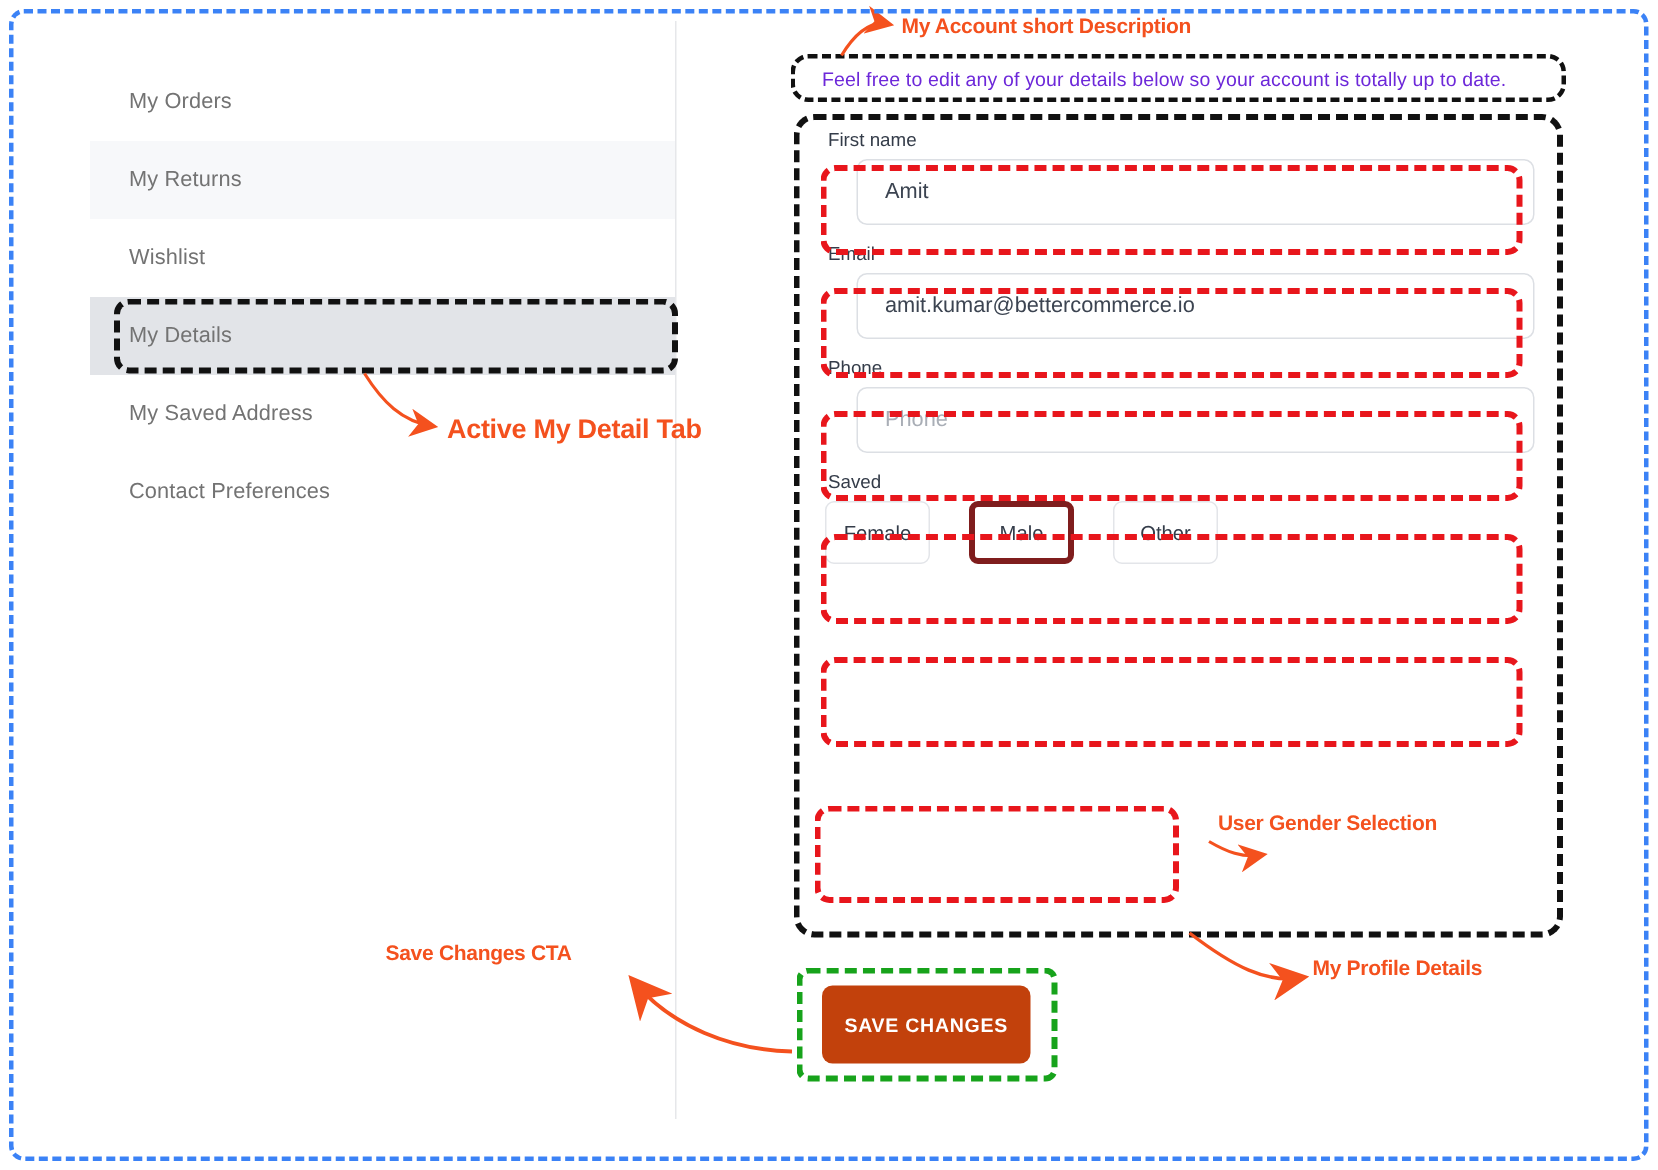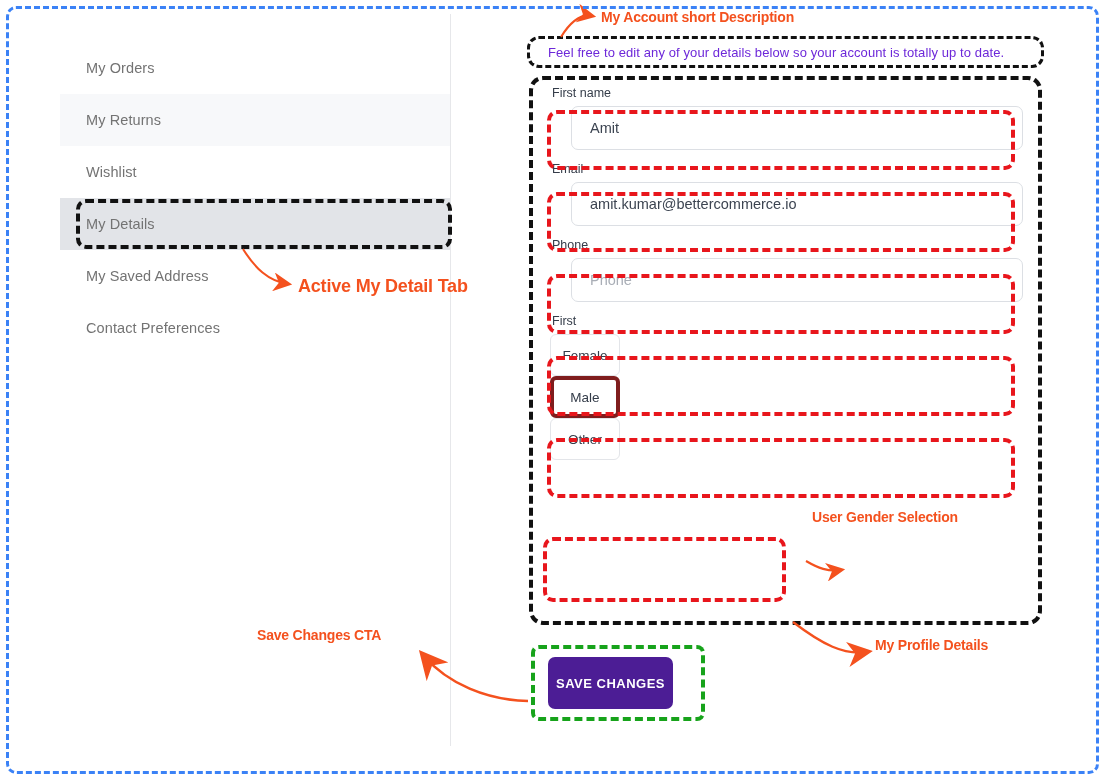--- a/index.html
+++ b/index.html
@@ -110,21 +110,21 @@
   .field-input.placeholder { color: #a9aeb6; }
 
   
   .gender-label {
     font-size: 12.5px;
     color: #343c49;
     padding-left: 4px;
     margin-top: 12px;
     margin-bottom: 6px;
   }
-  .gender-row { display: flex; gap: 0; padding-left: 2px; flex-direction: column; }
+  .gender-row { display: flex; gap: 26px; padding-left: 2px; }
   .gender-btn {
     width: 70px; height: 42px;
     border: 1px solid #e3e5e9;
     border-radius: 6px;
     background: #fff;
     display: flex; align-items: center; justify-content: center;
     font-size: 13.5px;
     color: #343c49;
   }
   .gender-btn.selected { border: 4px solid #7f1d1d; }
@@ -144,22 +144,22 @@
     position: absolute;
     border: 4px dashed #e8161c;
     border-radius: 10px;
     pointer-events: none;
   }
 
   
   .save-btn {
     position: absolute;
     left: 548px; top: 657px;
-    width: 125px; height: 52px;
-    background: #4c1d95;
+    width: 139px; height: 52px;
+    background: #c2410c;
     color: #ffffff;
     border: none;
     border-radius: 7px;
     font-size: 13px;
     font-weight: bold;
     letter-spacing: .5px;
     display: flex; align-items: center; justify-content: center;
     font-family: "Liberation Sans", sans-serif;
   }
   .ann-save {
@@ -175,21 +175,21 @@
   .callout {
     position: absolute;
     color: #f4511e;
     font-size: 14px;
     font-weight: bold;
     letter-spacing: -.2px;
     white-space: nowrap;
   }
   .co-acct   { left: 601px; top: 9px; }
   .co-tab    { left: 298px; top: 276px; font-size: 18px; }
-  .co-gender { left: 812px; top: 509px; }
+  .co-gender { left: 812px; top: 540px; }
   .co-save   { left: 257px; top: 627px; }
   .co-prof   { left: 875px; top: 637px; }
 
   svg.arrows {
     position: absolute; left: 0; top: 0;
     width: 1105px; height: 780px;
     pointer-events: none;
   }
 </style>
 </head>
@@ -234,21 +234,21 @@
       <div class="field-label">Email</div>
       <div class="field-input" placeholder="Email">amit.kumar@bettercommerce.io</div>
     </div>
 
 
     <div class="field">
       <div class="field-label">Phone</div>
       <div class="field-input placeholder" placeholder="Phone">Phone</div>
     </div>
 
-    <div class="gender-label">First</div>
+    <div class="gender-label">Saved</div>
     <div class="gender-row">
       <div class="gender-btn">Female</div>
       <div class="gender-btn selected">Male</div>
       <div class="gender-btn">Other</div>
     </div>
   </form>
 
   <button class="save-btn">SAVE CHANGES</button>
 
   <div class="ann-active-tab"></div>

